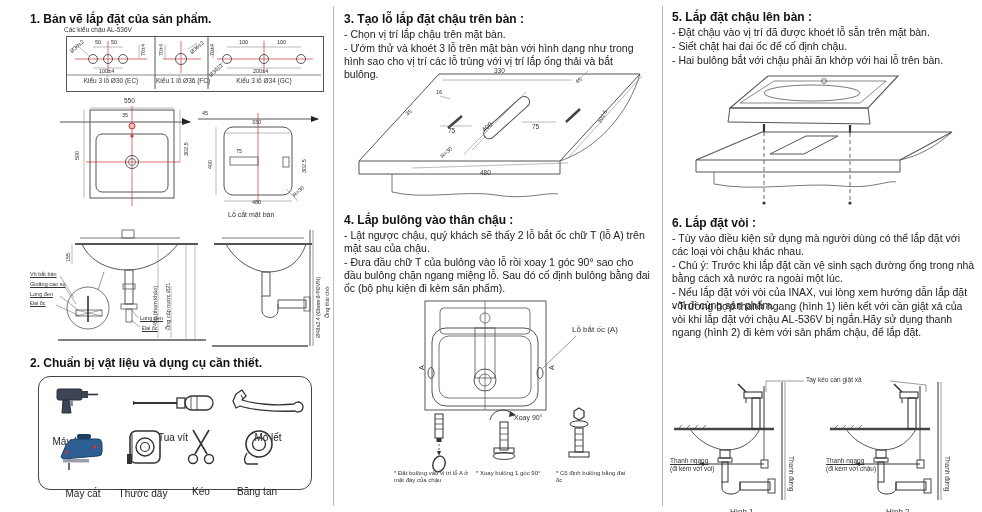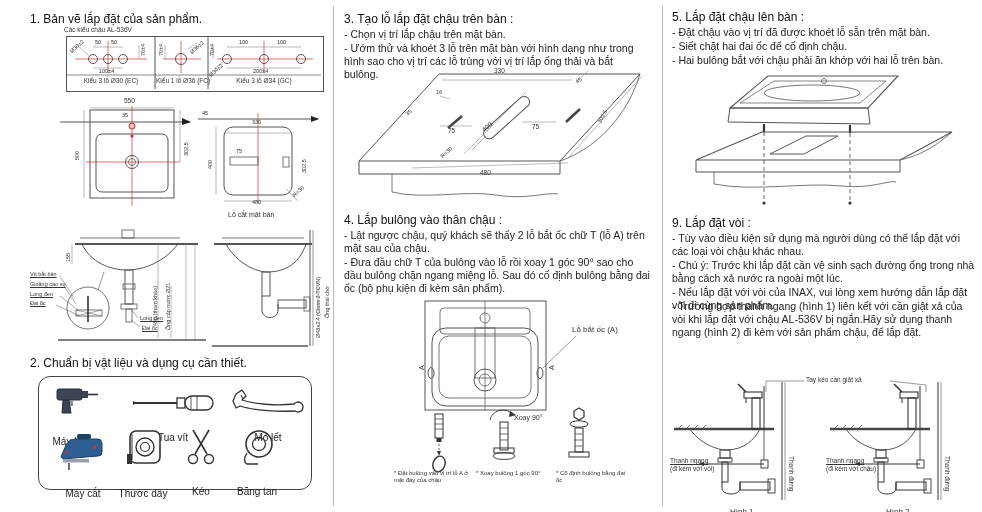--- a/index.html
+++ b/index.html
@@ -1,18 +1,18 @@
 <!DOCTYPE html>
 <html><head>
 <meta charset="utf-8">
 <style>
   html,body{margin:0;padding:0;background:#e8e8e8;}
   .page{position:relative;width:982px;height:512px;background:#ffffff;
         font-family:"Liberation Sans",sans-serif;color:#222;overflow:hidden;}
-  .h{position:absolute;font-weight:normal;font-size:12px;color:#111;white-space:nowrap;}
+  .h{position:absolute;font-weight:bold;font-size:12px;color:#111;white-space:nowrap;}
   .txt{position:absolute;font-size:10.5px;line-height:13px;color:#222;}
   .txt div{margin:0 0 1px 0;}
   .fig{position:absolute;}
   .lb{position:absolute;color:#333;white-space:nowrap;line-height:1;}
   .t5{font-size:5.5px;}.t6{font-size:6.5px;}.t7{font-size:7px;}.t8{font-size:8px;text-align:center;}
   .vert{transform:rotate(-90deg);transform-origin:left top;}
   .vert2{transform:rotate(90deg);transform-origin:left top;}
   .diag{transform:rotate(-42deg);}
   .diag2{transform:rotate(-63deg);}
   .u{text-decoration:underline;}
@@ -380,21 +380,21 @@
       <circle cx="92" cy="133" r="1.6" fill="#333"></circle>
       <circle cx="178" cy="133" r="1.6" fill="#333"></circle>
       <polygon points="24,90 90,62 280,62 228,90" fill="none" stroke="#555" stroke-width="1.1"></polygon>
       <polygon points="98,84 134,66 166,66 132,84" fill="none" stroke="#555" stroke-width="1" stroke-linejoin="round"></polygon>
       <polyline points="24,90 24,102 228,102 228,90" fill="none" stroke="#555" stroke-width="1"></polyline>
       <path d="M280,62 C262,78 246,86 228,90" fill="none" stroke="#555" stroke-width="0.8"></path>
       <path d="M42,102 L42,114 C80,122 132,112 170,116 C200,119 216,110 224,112" fill="none" stroke="#555" stroke-width="0.8"></path>
     </svg>
   </div>
 
-  <div class="h" style="left:672px;top:216px">9. Lắp đặt vòi :</div>
+  <div class="h" style="left:672px;top:216px">6. Lắp đặt vòi :</div>
   <div class="txt" style="left:672px;top:232px;width:304px">
     <div>- Tùy vào điều kiện sử dụng mà người dùng có thể lắp đặt với các loại vòi chậu khác nhau.</div>
     <div>- Chú ý: Trước khi lắp đặt cần vệ sinh sạch đường ống trong nhà bằng cách xả nước ra ngoài một lúc.</div>
     <div>- Nếu lắp đặt với vòi của INAX, vui lòng xem hướng dẫn lắp đặt vòi đi cùng sản phẩm.</div>
   </div>
   <div class="txt it" style="left:672px;top:300px;width:304px">- Trường hợp thanh ngang (hình 1) liên kết với cần giật xả của vòi khi lắp đặt với chậu AL-536V bị ngắn.Hãy sử dụng thanh ngang (hình 2) đi kèm với sản phẩm chậu, để lắp đặt.</div>
 
   <div class="fig" style="left:668px;top:368px;width:312px;height:158px">
     <svg width="312" height="26" viewBox="0 0 312 26">
       <line x1="98" y1="13" x2="136" y2="13" stroke="#555" stroke-width="0.6"></line>

